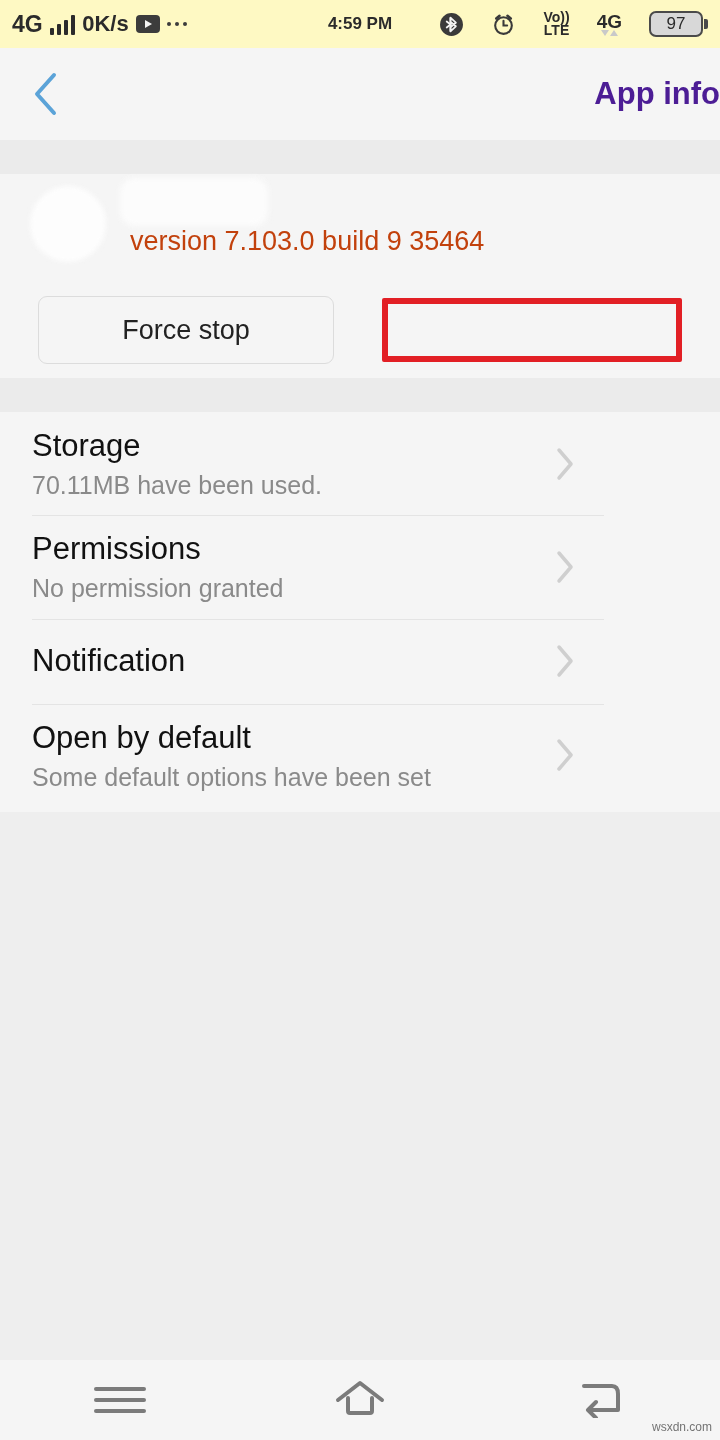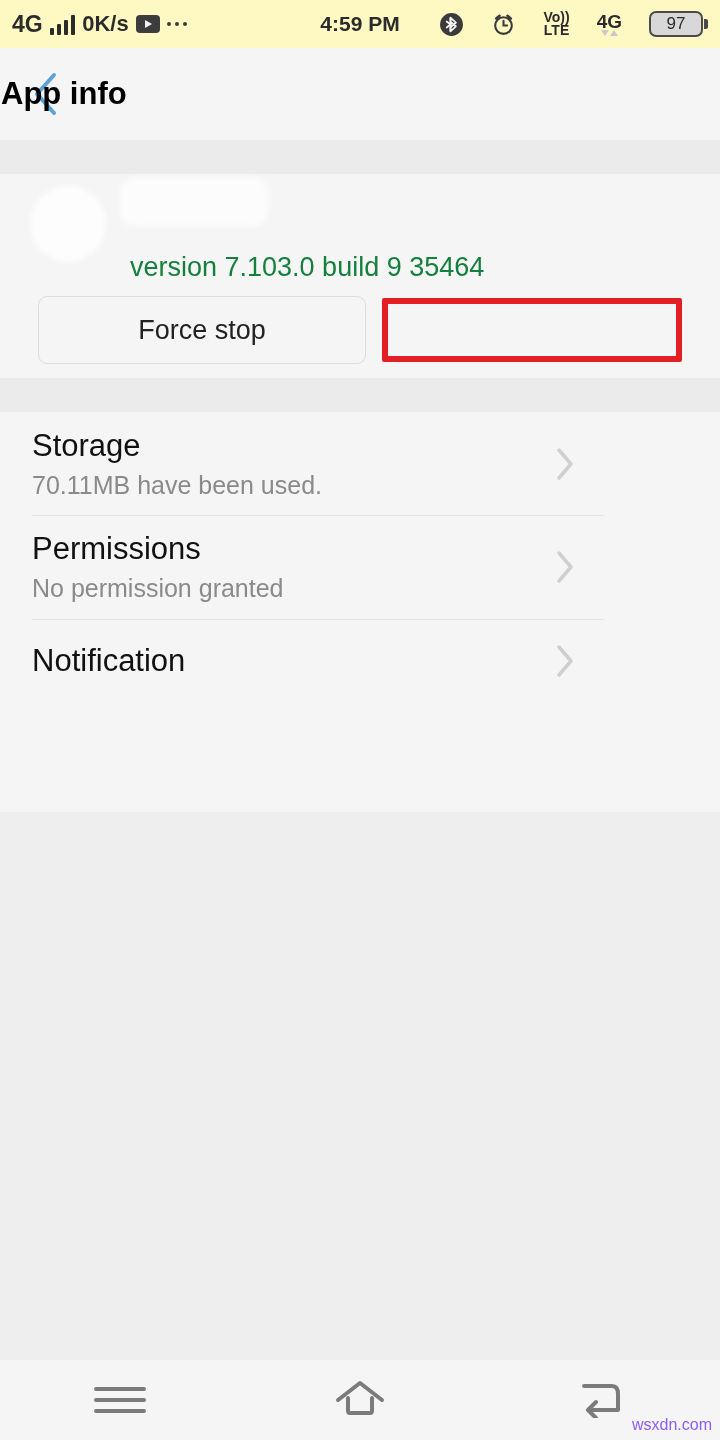--- a/index.html
+++ b/index.html
@@ -37,21 +37,21 @@
     content:""; width:0;height:0;
     border-left:7px solid #f4f4f4;
     border-top:4.5px solid transparent;
     border-bottom:4.5px solid transparent;
     margin-left:2px;
   }
   .dots { display:flex; gap:3.5px; align-items:center; }
   .dots i { width:4.5px;height:4.5px;border-radius:50%;background:#3c3c3c; display:block;}
 
   .clock-time { position:absolute; left:0; right:0; text-align:center;
-    font-size:21px; font-weight:bold; color:#2b2b2b; pointer-events:none; }
+    font-size:17px; font-weight:bold; color:#2b2b2b; pointer-events:none; }
 
   .bt-icon { width:25px;height:25px; }
   .alarm-icon { width:25px;height:25px; }
   .volte { display:flex; flex-direction:column; align-items:center; line-height:0.95; }
   .volte span { font-size:14px; font-weight:bold; color:#2b2b2b; }
   .net4g { display:flex; flex-direction:column; align-items:center; line-height:1; }
   .net4g .lbl { font-size:19px; font-weight:bold; color:#2b2b2b; }
   .net4g .arrows { display:flex; gap:1px; margin-top:-1px; }
   .net4g .arrows i { width:0;height:0; display:block; }
   .net4g .arrows .dn { border-left:4px solid transparent;border-right:4px solid transparent;border-top:6px solid #c9c9c9; }
@@ -66,54 +66,54 @@
   .battery .tip { width:4px;height:10px;background:#4a4a4a;border-radius:0 2px 2px 0;margin-left:1px; }
 
   
   .header {
     position:absolute; top:48px; left:0; width:720px; height:92px;
     background:#f5f5f5; display:flex; align-items:center;
   }
   .back-btn { width:90px;height:92px; display:flex;align-items:center;justify-content:center; cursor:pointer; }
   .chev-back { width:28px;height:46px; }
   .header-title {
-    position:absolute; left:1px;right:0; text-align:left;
-    font-size:31px; font-weight:bold; color:#000000; pointer-events:none;
+    position:absolute; left:1px;right:0; text-align:right;
+    font-size:31px; font-weight:bold; color:#4c1d95; pointer-events:none;
   }
 
   
   .band-top { position:absolute; top:140px; left:0; width:720px; height:34px; background:#ebebeb; }
   .band-mid { position:absolute; top:378px; left:0; width:720px; height:34px; background:#ebebeb; }
 
   
   .app-summary { position:absolute; top:174px; left:0; width:720px; height:104px; background:#f5f5f5; }
   .app-icon {
     position:absolute; left:30px; top:12px; width:76px; height:76px;
     border-radius:50%; background:#fdfdfd;
     filter:blur(2.5px);
   }
   .app-name-redacted {
     position:absolute; left:120px; top:4px; width:148px; height:48px;
     background:#fcfcfc; border-radius:14px;
     filter:blur(3px);
   }
   .app-version {
     position:absolute; left:130px; top:52px;
-    font-size:27px; color:#15803d;margin-top:26px;
+    font-size:27px; color:#c2410c;
   }
 
   
   .actions { position:absolute; top:288px; left:0; width:720px; height:84px; }
   .btn {
     position:absolute; top:8px; height:68px;
     border:1.5px solid #dcdcdc; border-radius:9px; background:#f5f5f5;
     display:flex; align-items:center; justify-content:center;
     font-size:27px; color:#222; cursor:pointer;
   }
-  .btn-force { left:38px; width:328px; }
+  .btn-force { left:38px; width:296px; }
   .btn-uninstall { left:388px; width:290px; }
   .redbox {
     position:absolute; left:382px; top:298px; width:300px; height:64px;
     border:6px solid #e21f25; border-radius:2px; pointer-events:none;
   }
 
   
   .list { position:absolute; top:412px; left:0; width:604px; background:#f5f5f5; }
   .row { position:relative; padding:14px 70px 14px 32px; }
   .row + .row::before {
@@ -132,21 +132,21 @@
   
   .navbar {
     position:absolute; bottom:0; left:0; width:720px; height:80px;
     background:#f5f5f5; display:flex; align-items:center;
   }
   .nav-btn { flex:1; display:flex; align-items:center; justify-content:center; height:80px; cursor:pointer; }
   .nav-menu { width:52px; }
   .nav-menu i { display:block; height:4px; background:#7b7b7b; border-radius:2px; margin:7px 0; }
   .watermark {
     position:absolute; right:8px; bottom:6px;
-    font-size:16px; color:#8b5cf6; font-family:"Liberation Sans", sans-serif;
+    font-size:12px; color:#737373; font-family:"Liberation Sans", sans-serif;
   }
 </style>
 </head>
 <body>
 
 <div class="phone">
 
   <div class="statusbar">
     <div class="sb-left">
       <span class="sb-net">4G</span>
@@ -254,20 +254,29 @@
 
     <div class="row" style="padding-top:22px;padding-bottom:22px;">
       <div class="row-title">Notification</div>
       <span class="row-chev">
         <svg viewBox="0 0 22 38" width="22" height="38">
             <path d="M5 5 L17 19 L5 33" fill="none" stroke="#cfcfcf" stroke-width="3.5" stroke-linecap="round" stroke-linejoin="round"></path>
           </svg>
       </span>
     </div>
 
+    <div class="row">
+      <div class="row-title">Open by default</div>
+      <div class="row-sub">Some default options have been set</div>
+      <span class="row-chev">
+        <svg viewBox="0 0 22 38" width="22" height="38">
+            <path d="M5 5 L17 19 L5 33" fill="none" stroke="#cfcfcf" stroke-width="3.5" stroke-linecap="round" stroke-linejoin="round"></path>
+          </svg>
+      </span>
+    </div>
 
   </div>
 
   <div class="empty"></div>
 
   <div class="navbar">
     <div class="nav-btn">
       <span class="nav-menu">
           <i></i>
           <i></i>

